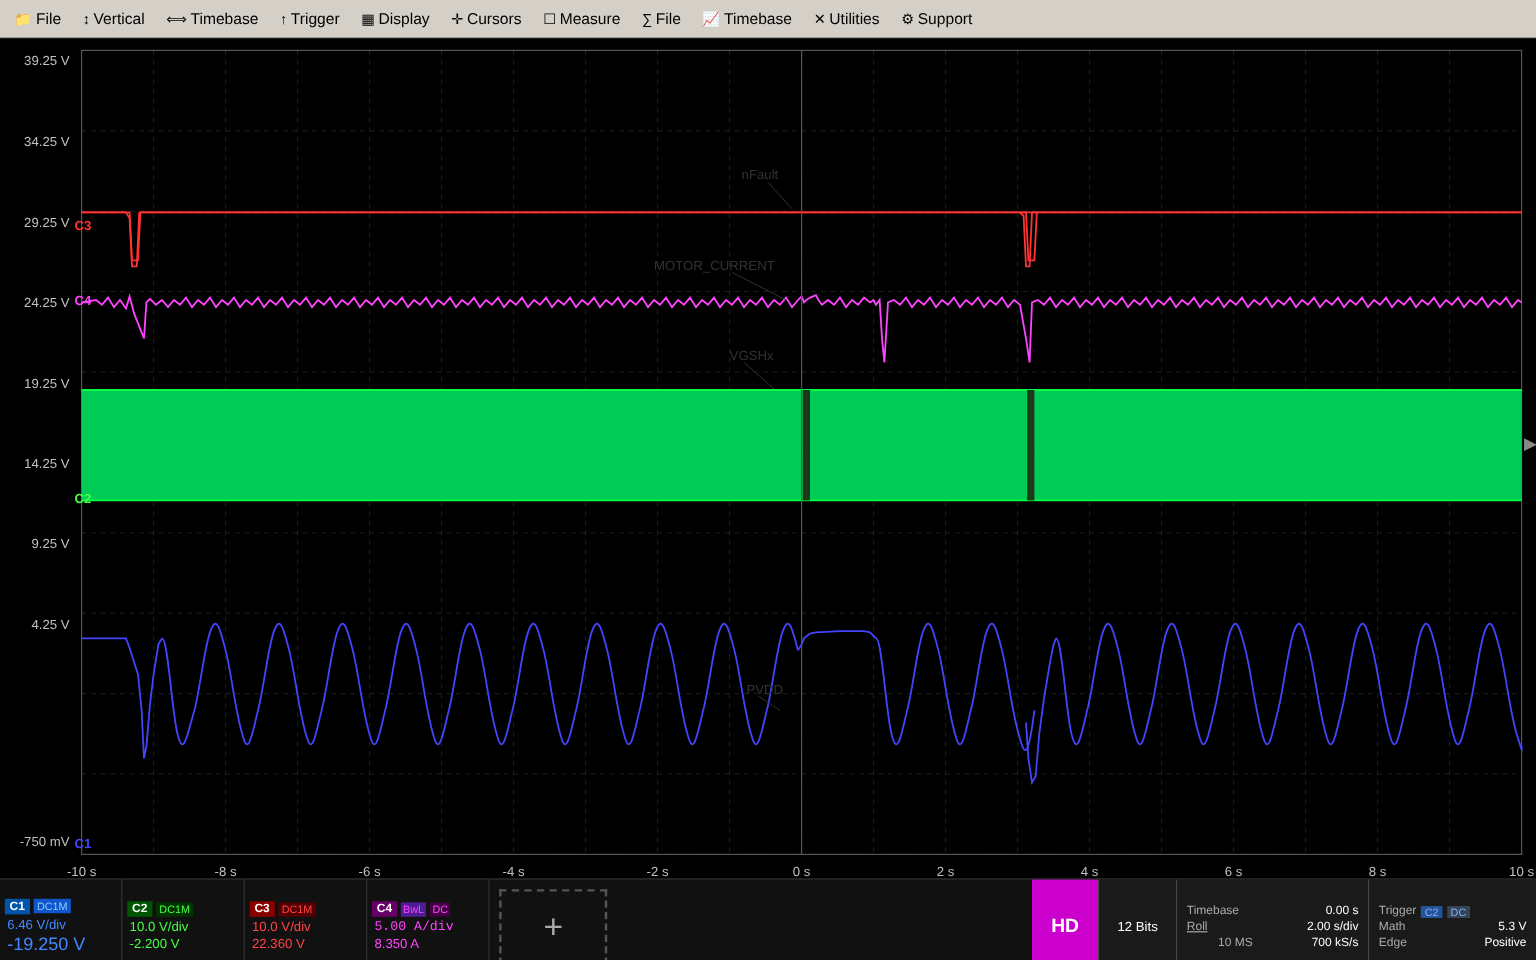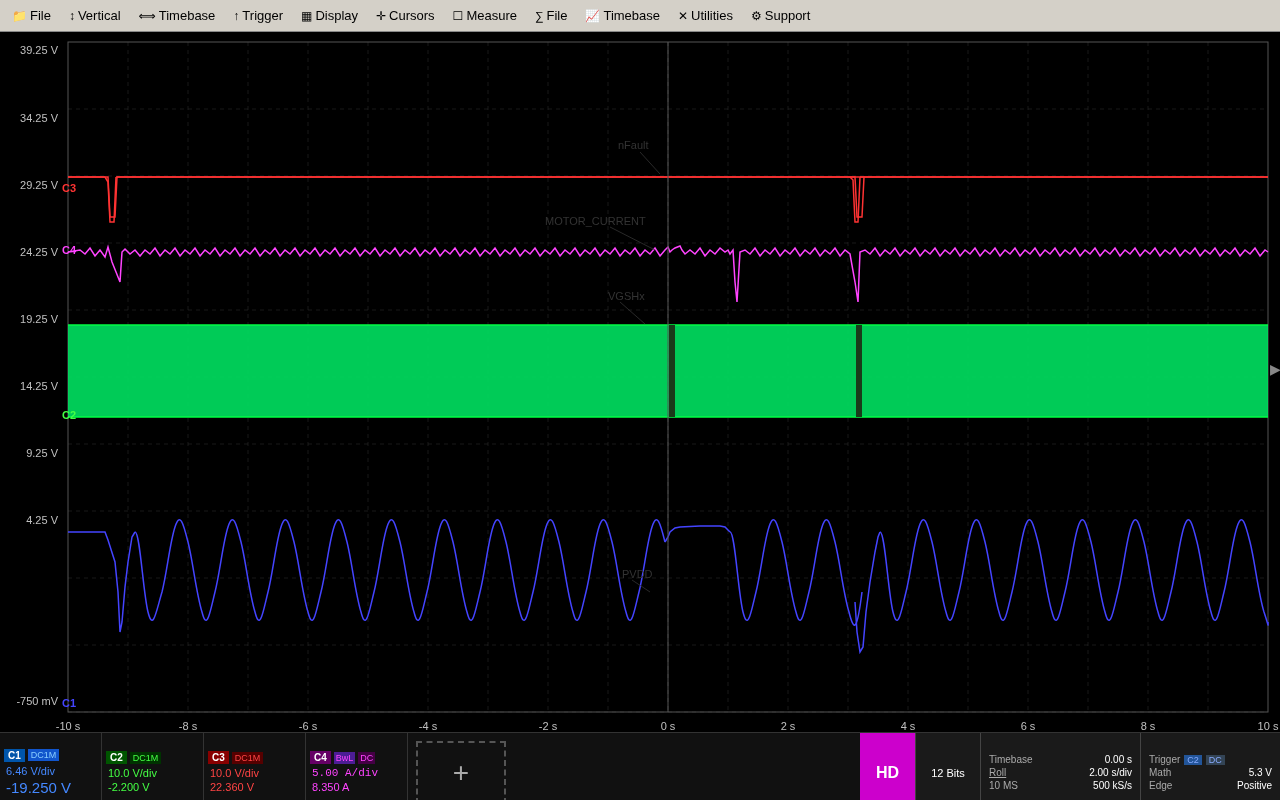--- a/index.html
+++ b/index.html
@@ -325,22 +325,22 @@
     <div style="background:#1a1a1a;display:flex;flex-direction:column;justify-content:center;padding:4px 8px;border-left:1px solid #444;min-width:160px;">
       <div style="display:flex;justify-content:space-between;gap:4px;margin:1px 0;">
         <span style="color:#aaa;font-size:10px;">Timebase</span>
         <span style="color:#fff;font-size:10px;">0.00 s</span>
       </div>
       <div style="display:flex;justify-content:space-between;gap:4px;margin:1px 0;">
         <span style="color:#aaa;font-size:10px;text-decoration:underline;">Roll</span>
         <span style="color:#fff;font-size:10px;">2.00 s/div</span>
       </div>
       <div style="display:flex;justify-content:space-between;gap:4px;margin:1px 0;">
-        <span style="color:#aaa;font-size:10px;">10 MS</span>
-        <span style="color:#fff;font-size:10px;">500 kS/s</span>
+        <span style="color:#aaa;font-size:10px;margin-left:26px;">10 MS</span>
+        <span style="color:#fff;font-size:10px;">700 kS/s</span>
       </div>
     </div>
 
     <div style="background:#1a1a1a;display:flex;flex-direction:column;justify-content:center;padding:4px 8px;border-left:1px solid #444;min-width:140px;">
       <div style="display:flex;align-items:center;gap:4px;margin:1px 0;">
         <span style="color:#aaa;font-size:10px;">Trigger</span>
         <span style="background:#225599;color:#88aaff;font-size:9px;padding:0 3px;">C2</span>
         <span style="background:#334455;color:#88aaff;font-size:9px;padding:0 3px;">DC</span>
       </div>
       <div style="display:flex;justify-content:space-between;gap:4px;margin:1px 0;">

